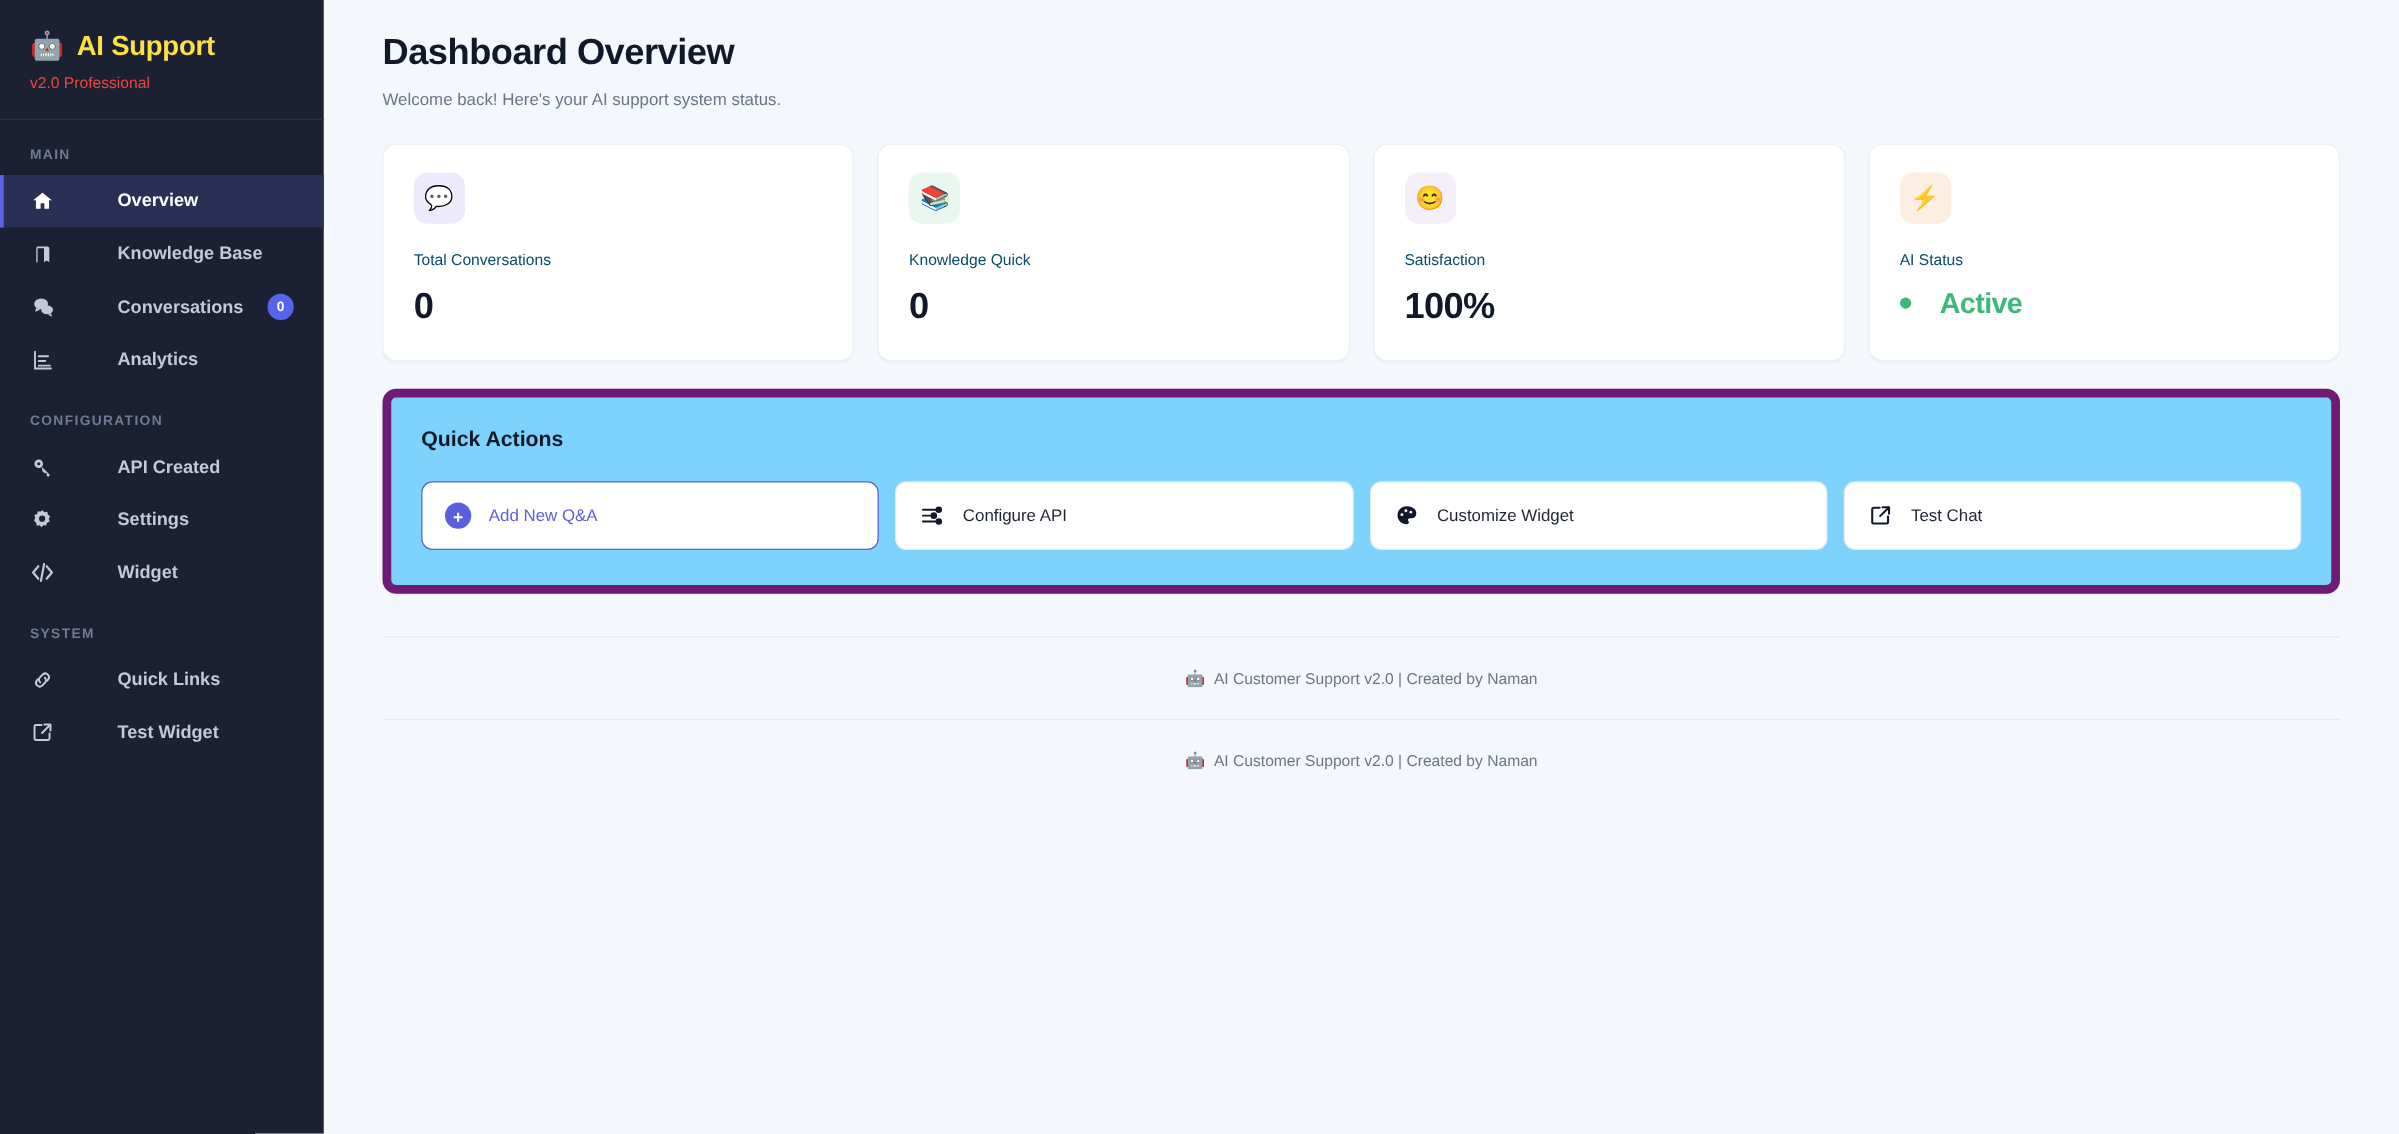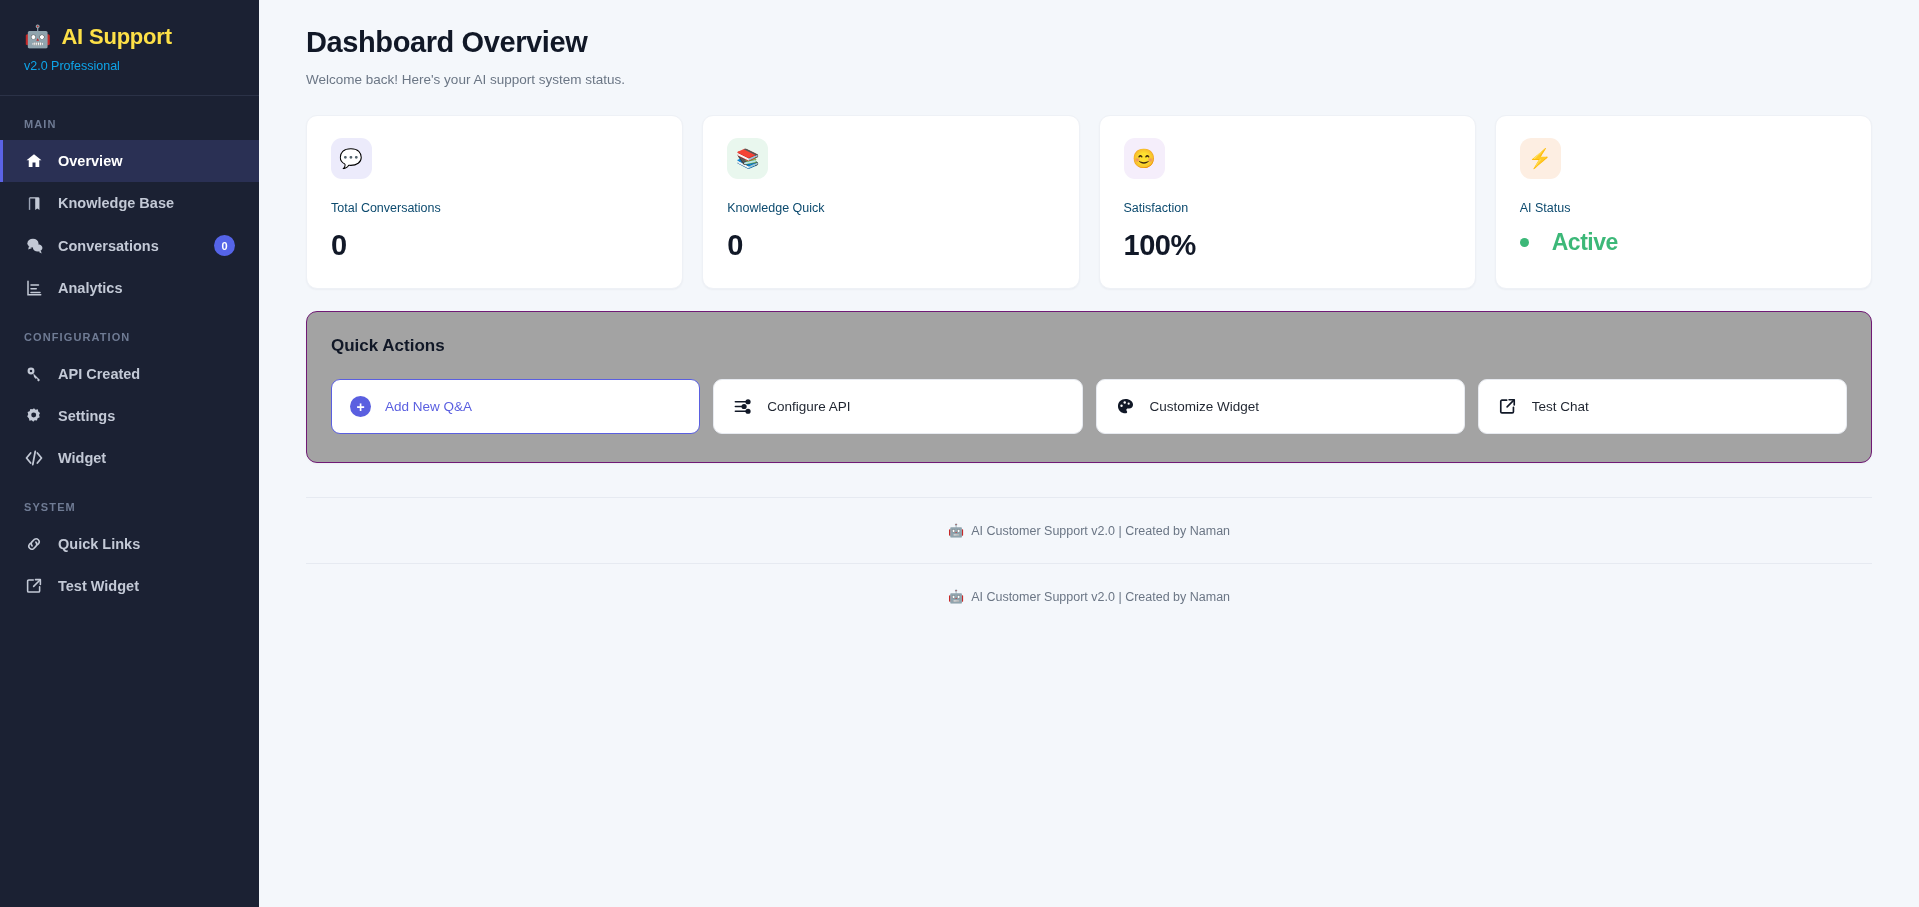--- a/index.html
+++ b/index.html
@@ -17,21 +17,21 @@
     background: #1b2133;
     display: flex; flex-direction: column;
   }
   .brand-block { padding: 24px 24px 22px 24px; }
   .brand-row { display: flex; align-items: center; gap: 10px; }
   .brand-emoji { font-size: 22px; line-height: 1; }
   .brand-title {
     color: #fde047; font-size: 22px; font-weight: bold; letter-spacing: -0.2px;
   }
   .brand-sub {
-    color: #0ea5e9; font-size: 12.5px; margin-top: 9px;
+    color: #ef4444; font-size: 12.5px; margin-top: 9px;
   }
   .divider-line { height: 1px; background: #2b3247; width: 100%; }
 
   .nav-group { padding-top: 16px; }
   .nav-section-label {
     color: #6f7b94; font-size: 11px; font-weight: bold;
     letter-spacing: 1.1px; padding: 6px 12px 10px 24px;
   }
   .nav-item {
     display: flex; align-items: center; gap: 14px;
@@ -41,21 +41,21 @@
     position: relative;
     cursor: pointer;
   }
   .nav-item .nav-ico {
     width: 20px; height: 20px; display: flex;
     align-items: center; justify-content: center; flex: none;
   }
   .nav-item.active {
     background: #2a3054; color: #ffffff; border-left-color: #5b63e6;
   }
-  .nav-label { flex: 1; }
+  .nav-label { flex: 1; margin-left: 36px; }
   .nav-badge {
     background: #5564e8; color: #fff; font-size: 11px; font-weight: bold;
     width: 21px; height: 21px; border-radius: 50%;
     display: flex; align-items: center; justify-content: center;
   }
 
   
   .main {
     flex: 1; height: 907px; overflow: hidden;
     padding: 26px 47px 0 47px;
@@ -82,21 +82,21 @@
   .stat-label { font-size: 12.5px; color: #0c4a6e; margin-top: 22px; }
   .stat-value {
     font-size: 29px; font-weight: bold; color: #111827; margin-top: 14px;
     letter-spacing: -0.5px;
   }
   .stat-value.status { font-size: 23px; color: #3cb878; display: flex; align-items: center; gap: 23px; }
   .status-dot { width: 9px; height: 9px; border-radius: 50%; background: #3cb878; }
 
   
   .qa-card {
-    background: #a3a3a3; border-radius: 11px; border: 1px solid #701a75;
+    background: #7dd3fc; border-radius: 11px; border: 7px solid #701a75;
     margin-top: 22px; padding: 24px 24px 28px 24px;
     box-shadow: 0 1px 2px rgba(16,24,40,0.04);
   }
   .qa-title { font-size: 17px; font-weight: bold; color: #111827; }
   .qa-grid {
     display: grid; grid-template-columns: repeat(4, 1fr); gap: 13px;
     margin-top: 23px;
   }
   .qa-btn {
     display: flex; align-items: center; gap: 14px;

